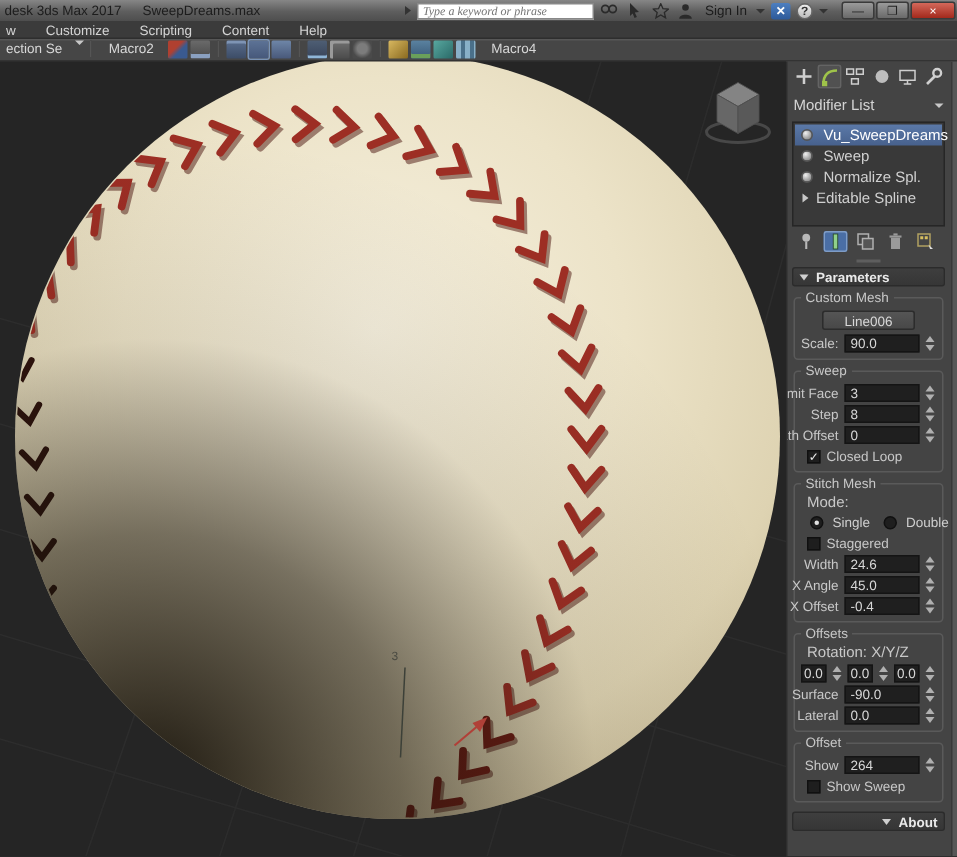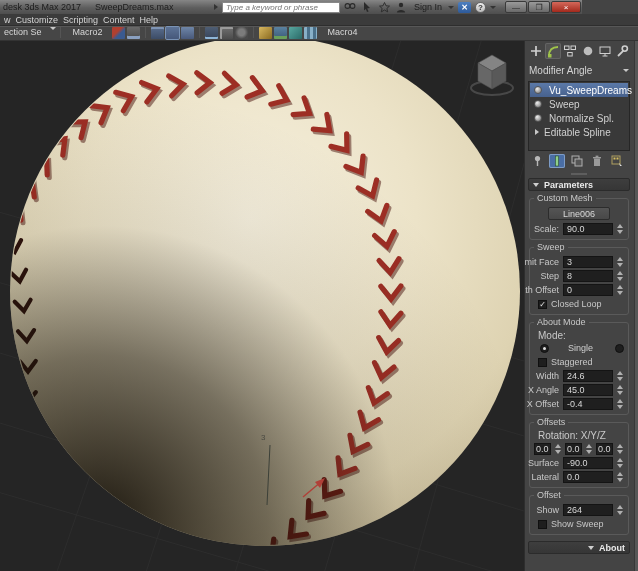--- a/index.html
+++ b/index.html
@@ -1,45 +1,45 @@
 <!DOCTYPE html>
 <html><head>
 <meta charset="utf-8">
 <style>
   * { margin:0; padding:0; box-sizing:border-box; }
   body { font-family:"Liberation Sans", sans-serif; background:#222; }
   .app { position:relative; width:638px; height:571px; overflow:hidden; background:#444; }
 
   
-  .titlebar { position:absolute; left:0; top:0; width:582px; height:14px;
+  .titlebar { position:absolute; left:0; top:0; width:638px; height:14px;
     background:linear-gradient(180deg,#868686,#5e5e5e 55%,#4e4e4e);
     display:flex; align-items:center; font-size:9px; color:#1c1c1c; }
   .tb-title { margin-left:3px; white-space:nowrap; }
   .tb-file { margin-left:14px; white-space:nowrap; }
   .tb-right { margin-left:auto; display:flex; align-items:center; gap:4px; height:100%; }
   .collapse-arrow { width:0;height:0;border-top:3px solid transparent;border-bottom:3px solid transparent;border-left:4px solid #333; }
   .searchbox { width:118px; height:11px; background:#fff; border:1px solid #888; font-style:italic;
-    font-size:8px; color:#777; padding:0 3px; font-family:Liberation Sans, sans-serif; }
+    font-size:8px; color:#777; padding:0 3px; font-family:Liberation Serif, serif; }
   .tbicon { width:13px; height:11px; display:flex; align-items:center; justify-content:center; color:#2a2a2a; font-size:9px; }
   .signin { font-size:9px; color:#1c1c1c; margin:0 2px; }
   .mini-arrow { width:0;height:0;border-left:3px solid transparent;border-right:3px solid transparent;border-top:3px solid #333; }
   .badge-blue { width:13px;height:11px;background:linear-gradient(180deg,#4d7fc0,#2d5a9a);border-radius:2px;
     color:#fff;font-size:8px;display:flex;align-items:center;justify-content:center;font-weight:bold; }
   .help-circle { width:11px;height:11px;border-radius:50%;background:linear-gradient(180deg,#eee,#bbb);
     border:1px solid #666;color:#333;font-size:8px;font-weight:bold;display:flex;align-items:center;justify-content:center; }
   .winbtns { display:flex; margin-left:4px; margin-right:1px; }
   .winbtn { width:22px;height:12px; border:1px solid #3a3a3a; border-radius:2px;
     background:linear-gradient(180deg,#9a9a9a,#6a6a6a); color:#222; font-size:8px;
     display:flex; align-items:center; justify-content:center; margin-left:1px; }
   .winbtn.close { width:30px; background:linear-gradient(180deg,#d4685a,#a3291c); color:#fff; }
 
   
   .menubar { position:absolute; left:0; top:14px; width:638px; height:12px; background:#3b3b3b;
     border-bottom:1px solid #2e2e2e; display:flex; align-items:center; font-size:9px; color:#d4d4d4; }
-  .menu-item { margin-left:5px; }
+  .menu-item { margin-left:20px; }
   .menu-item:first-child { margin-left:4px; }
 
   
   .toolbar { position:absolute; left:0; top:26px; width:638px; height:15px; background:#464646;
     border-top:1px solid #575757; border-bottom:1px solid #333;
     display:flex; font-size:9px; color:#d8d8d8; }
   .tsep { width:1px; height:11px; background:#333; border-right:1px solid #555; margin:0 4px; }
   .tlabel { margin:0 4px; white-space:nowrap; }
   .drop-arrow { width:0;height:0;border-left:3px solid transparent;border-right:3px solid transparent;
     border-top:3px solid #c8c8c8; display:inline-block; margin-left:4px; }
@@ -92,21 +92,21 @@
   .spin i { display:block; width:0; height:0; border-left:3px solid transparent; border-right:3px solid transparent; margin:0 auto; }
   .spin .up { border-bottom:4px solid #b0b0b0; }
   .spin .dn { border-top:4px solid #b0b0b0; }
   .cbrow { display:flex; align-items:center; height:12px; margin:2px 2px 1px 6px; }
   .cb { width:9px; height:9px; background:#1e1e1e; border:1px solid #101010; color:#e6e6e6;
     font-size:8px; line-height:8px; text-align:center; margin-right:4px; flex:none; }
   .rb { width:9px; height:9px; border-radius:50%; background:#1e1e1e; border:1px solid #101010;
     position:relative; margin-right:3px; flex:none; }
   .rb.sel::after { content:""; position:absolute; left:2px; top:2px; width:3px; height:3px; border-radius:50%; background:#e0e0e0; }
   .modelabel { font-size:10px; color:#c8c8c8; margin:1px 0 1px 6px; }
-  .radiorow { display:flex; align-items:center; height:12px; margin:1px 2px 1px 8px; gap:16px; font-size:9px; }
+  .radiorow { display:flex; align-items:center; height:12px; margin:1px 2px 1px 8px; gap:3px; font-size:9px; }
   .radiorow .rlabel { margin-right:6px; }
   .meshbtn { display:block; margin:2px auto 2px; width:62px; height:13px; background:linear-gradient(180deg,#555,#484848);
     border:1px solid #2c2c2c; border-radius:2px; color:#d8d8d8; font-size:9px; text-align:center; line-height:12px; }
   .helper-label { position:absolute; font-size:8px; color:#4a4a42; }
 </style>
 </head>
 <body>
 
 <div class="app">
 
@@ -350,21 +350,21 @@
         <span class="tab">
           <svg width="14" height="14" viewBox="0 0 14 14">
               <path d="M3 12 L8.2 6.8" stroke="#cfcfcf" stroke-width="1.8"></path>
               <circle cx="9.8" cy="4.6" r="2.6" fill="none" stroke="#cfcfcf" stroke-width="1.6"></circle>
             </svg>
           </span>
       </div>
 
 
       <div class="modlist">
-        <span>Modifier Angle</span>
+        <span>Modifier List</span>
         <span class="drop-arrow"></span>
       </div>
 
       <div class="stack">
         <div class="mrow sel">
           <span class="bulb"></span>
           <span>Vu_SweepDreams</span>
         </div>
         <div class="mrow">
           <span class="bulb"></span>
@@ -461,27 +461,27 @@
               <i class="dn"></i>
             </span>
         </div>
         <div class="cbrow">
           <span class="cb">✓</span>
           <span class="plabel">Closed Loop</span>
         </div>
       </div>
 
       <div class="group">
-        <span class="gtitle">About Mode</span>
+        <span class="gtitle">Stitch Mesh</span>
         <div class="modelabel">Mode:</div>
         <div class="radiorow">
           <span class="rb sel"></span>
           <span class="rlabel">Single</span>
           <span class="rb"></span>
-          <span class="rlabel">Angle</span>
+          <span class="rlabel">Double</span>
           <span class="rb"></span>
 
         </div>
         <div class="cbrow">
           <span class="cb"></span>
           <span class="plabel">Staggered</span>
         </div>
         <div class="prow">
           <span class="plabel">Width</span>
           <span class="pfield">24.6</span>

